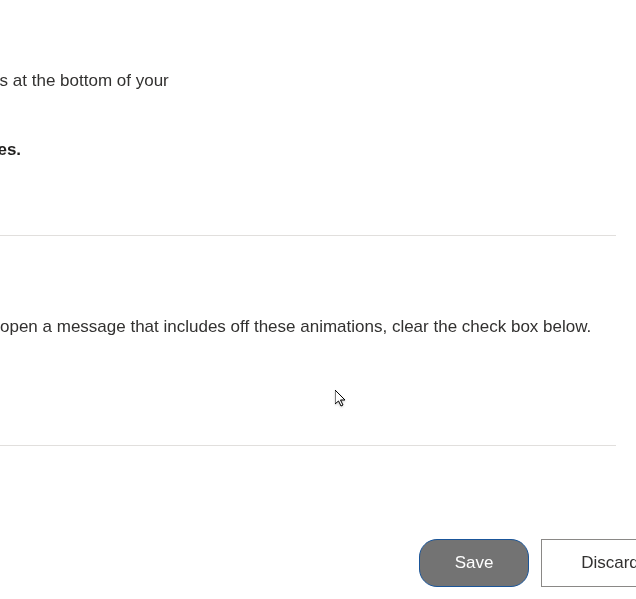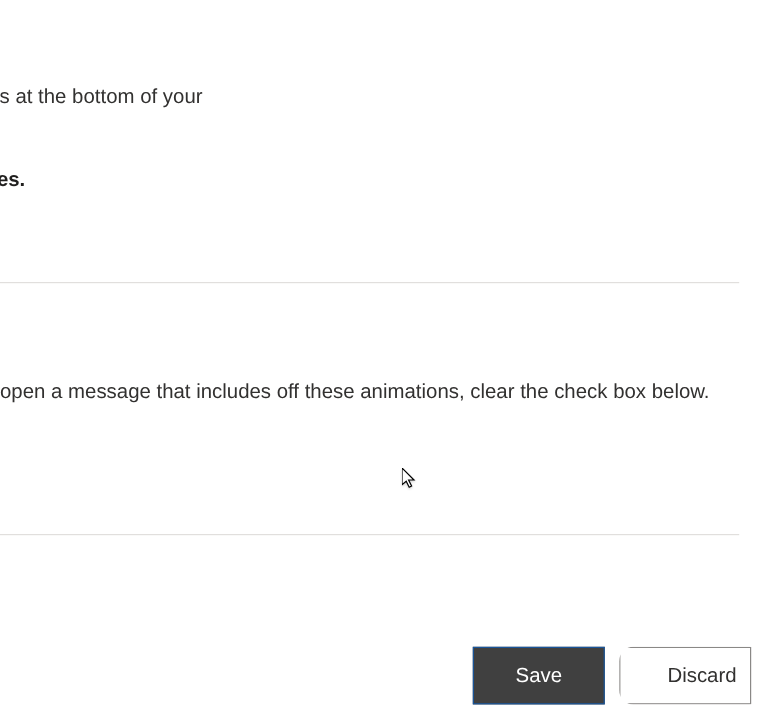--- a/index.html
+++ b/index.html
@@ -87,36 +87,36 @@
       padding: 0 28px;
       border: 1px solid transparent;
       cursor: pointer;
       display: inline-flex;
       align-items: center;
       justify-content: center;
       min-width: 110px;
       font-weight: 400;
     }
     .btn-primary {
-      background: #404040;
+      background: #737373;
       color: #ffffff;
       border-color: #1a5599;
+      border-radius: 18px;
     }
     .btn-secondary {
       background: #ffffff;
       color: #323130;
       border: 1px solid #8a8886;
       min-width: 110px;
       padding-right: 0;
       margin-right: 0;
     }
     .discard-wrap {
       overflow: hidden;
-      width: 120px;
-      border-radius: 12px;
+      width: 95px;
     }
   </style>
 </head>
 <body>
 
 <div class="content">
   <p class="undo-text">end. To cancel, select the Undo button that appears at the bottom of your</p>
 
   <p class="section-heading">choose how long Outlook will wait to send your messages.</p>
 

